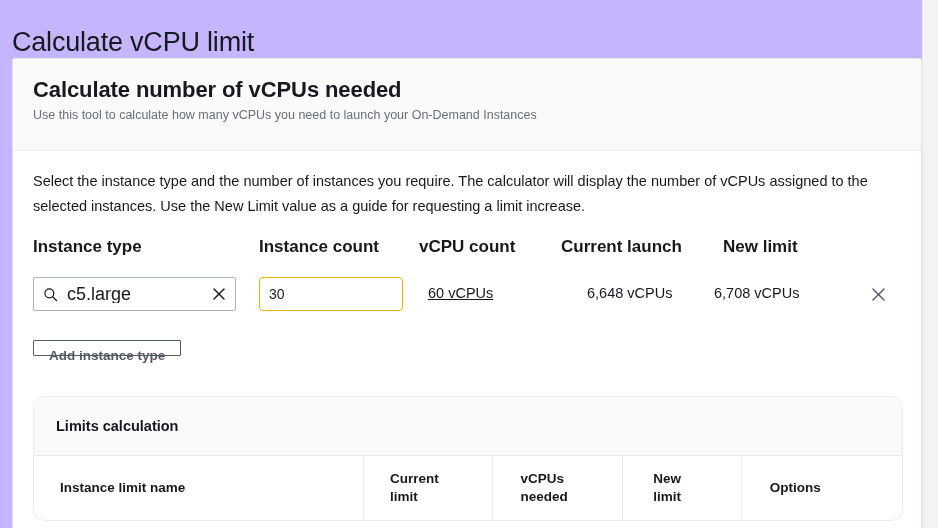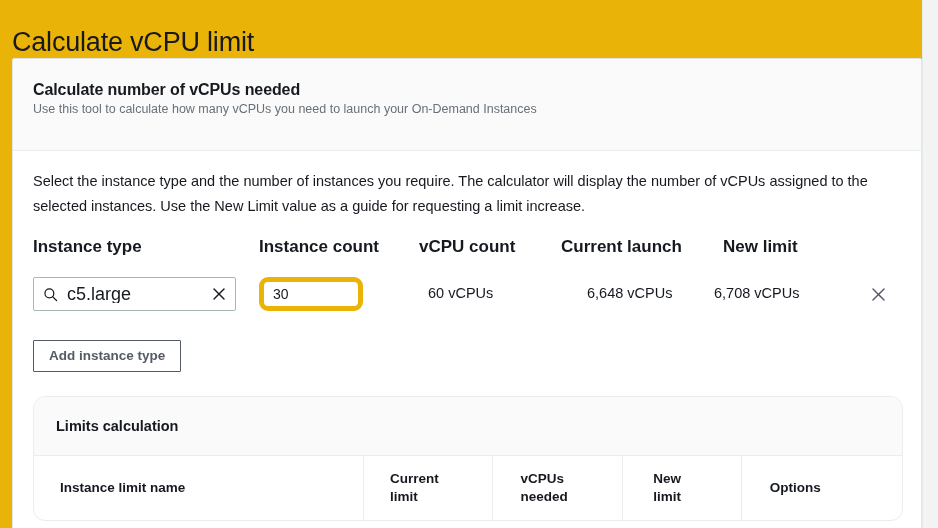--- a/index.html
+++ b/index.html
@@ -15,21 +15,21 @@
     background: #f2f3f3;
     font-family: "Liberation Sans", "DejaVu Sans", sans-serif;
     color: #16191f;
     -webkit-font-smoothing: antialiased;
   }
 
   .page {
     position: relative;
     width: 938px;
     height: 528px;
-    background: #eab308;
+    background: #c4b5fd;
   }
 
   
   .page-title {
     position: absolute;
     left: 12px;
     top: 5px;
     font-size: 27px;
     font-weight: 400;
     letter-spacing: -0.2px;
@@ -51,22 +51,22 @@
     overflow: hidden;
   }
 
   .card-header {
     background: #fafafa;
     border-bottom: 1px solid #eaeded;
     padding: 20px 20px 14px 20px;
     height: 92px;
   }
   .card-header h2 {
-    margin: 0 0 0 0;
-    font-size: 16px;
+    margin: 0 0 6px 0;
+    font-size: 22px;
     font-weight: bold;
     color: #16191f;
     letter-spacing: -0.1px;
     line-height: 22px;
   }
   .card-header .subtitle {
     margin: 0;
     font-size: 12.5px;
     color: #687078;
     line-height: 17px;
@@ -153,40 +153,40 @@
     flex: 0 0 16px;
     cursor: pointer;
     display: block;
   }
   .select-box .clear-icon svg { display: block; }
 
   .count-input {
     position: absolute;
     left: 226px;
     top: 0px;
-    width: 104px;
+    width: 144px;
     height: 34px;
-    border: 5px solid #eab308;
-    border-radius: 9px;
+    border: 1px solid #eab308;
+    border-radius: 4px;
     background: #ffffff;
     font-family: "Liberation Sans", "DejaVu Sans", sans-serif;
     font-size: 14px;
     color: #16191f;
     padding: 0 9px;
     outline: none;
   }
 
   .val {
     position: absolute;
     top: 8px;
     font-size: 14.5px;
     color: #16191f;
     white-space: nowrap;
   }
-  .val.v3 { left: 395px; }
+  .val.v3 { left: 395px; text-decoration: underline; }
   .val.v4 { left: 554px; }
   .val.v5 { left: 681px; }
 
   .remove-row-btn {
     position: absolute;
     left: 832px;
     top: 4px;
     width: 26px;
     height: 26px;
     border: none;
@@ -197,21 +197,21 @@
     align-items: center;
     justify-content: center;
   }
   .remove-row-btn svg { display: block; }
 
   
   .add-btn {
     position: absolute;
     left: 20px;
     top: 281px;
-    height: 32px;
+    height: 16px;
     padding: 0 15px;
     background: #ffffff;
     border: 1px solid #545b64;
     border-radius: 1px;
     color: #545b64;
     font-family: "Liberation Sans", "DejaVu Sans", sans-serif;
     font-size: 13.5px;
     font-weight: bold;
     cursor: pointer;
     line-height: 30px;

